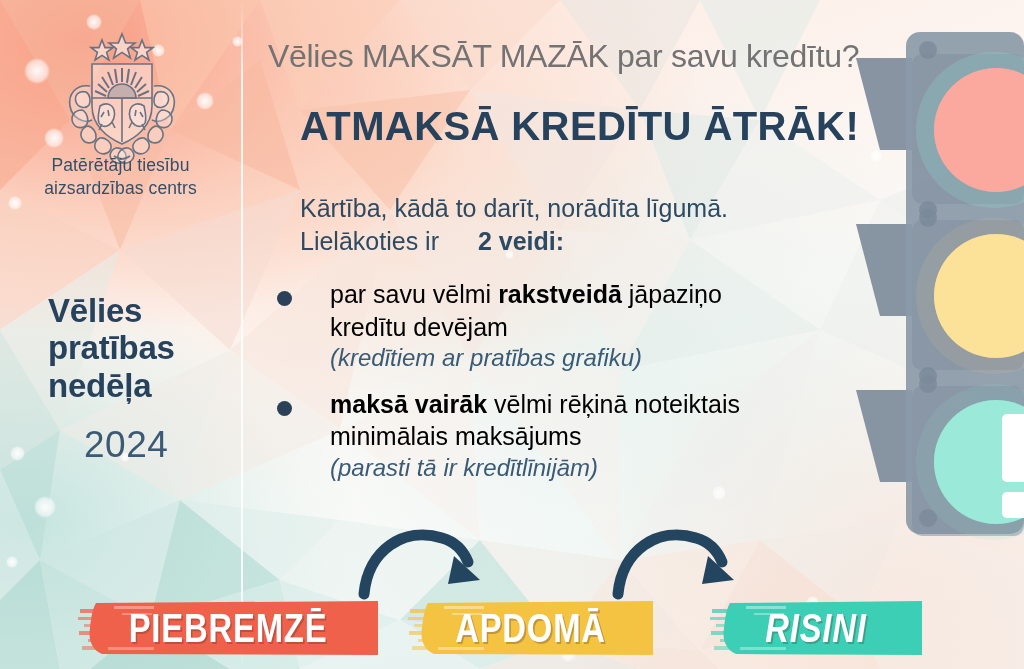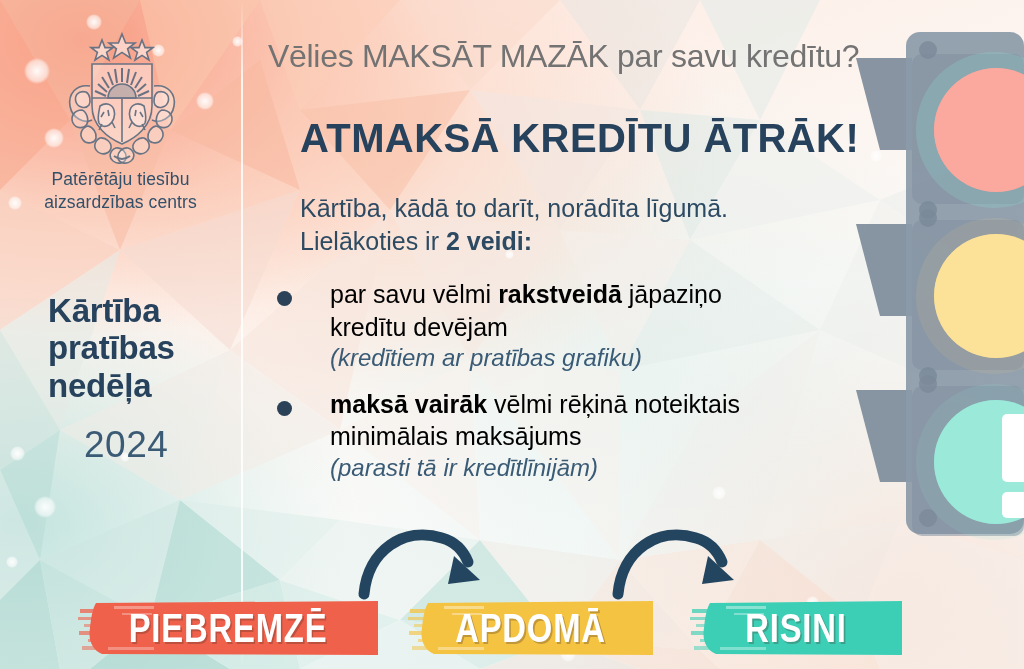--- a/index.html
+++ b/index.html
@@ -57,21 +57,21 @@
 
   .crest {
     position: absolute;
     left: 58px; top: 28px;
     width: 128px; height: 136px;
     opacity: .92;
   }
 
   .org-name {
     position: absolute;
-    left: 0; top: 168px;
+    left: 0; top: 154px;
     width: 241px;
     text-align: center;
     font-size: 17.5px;
     line-height: 1.34;
     color: #33506a;
     letter-spacing: .1px;
   }
 
   .week-title {
     position: absolute;
@@ -107,32 +107,31 @@
 
   .headline {
     position: absolute;
     left: 300px; top: 104px;
     width: 640px;
     font-size: 40px;
     font-weight: 700;
     color: #27425c;
     letter-spacing: .4px;
     white-space: nowrap;
-    margin-top: 12px;
   }
 
   .lead {
     position: absolute;
     left: 300px; top: 192px;
     width: 600px;
     font-size: 25px;
     line-height: 1.32;
     color: #2d4a63;
   }
-  .lead b { font-weight: 700; }
+  .lead b { font-weight: 700; margin-left: 32px; }
 
   .bullets {
     position: absolute;
     left: 268px; top: 278px;
     width: 640px;
   }
 
   .bullet {
     position: relative;
     padding-left: 62px;
@@ -190,21 +189,21 @@
     color: #ffffff;
     letter-spacing: 1px;
     font-stretch: condensed;
     transform: scaleX(.82);
     text-shadow: 2px 2px 0 rgba(60,40,30,.28);
     white-space: nowrap;
   }
 
   #banner-piebremze { left: 78px;  top: 584px; width: 300px; }
   #banner-apdoma    { left: 408px; top: 584px; width: 245px; justify-content: flex-end; }
-  #banner-risini    { left: 690px; top: 584px; width: 212px; }
+  #banner-risini    { left: 710px; top: 584px; width: 212px; font-style: italic; }
 
   
   #traffic-light {
     position: absolute;
     right: 0; top: 18px;
     width: 168px; height: 530px;
   }
 </style>
 </head>
 <body>
@@ -344,21 +343,21 @@
 
       <path d="M56 128 q8 6 16 0" stroke-width="2"></path>
     </svg>
 
     <div class="org-name">
       <div>Patērētāju tiesību</div>
       <div>aizsardzības centrs</div>
     </div>
 
     <div class="week-title">
-      <div>Kārtība</div>
+      <div>Vēlies</div>
       <div>pratības</div>
       <div>nedēļa</div>
     </div>
 
     <div class="week-year">2024</div>
   </div>
 
   <div class="kicker">Vēlies MAKSĀT MAZĀK par savu kredītu?</div>
 
   <div class="headline">ATMAKSĀ KREDĪTU ĀTRĀK!</div>

